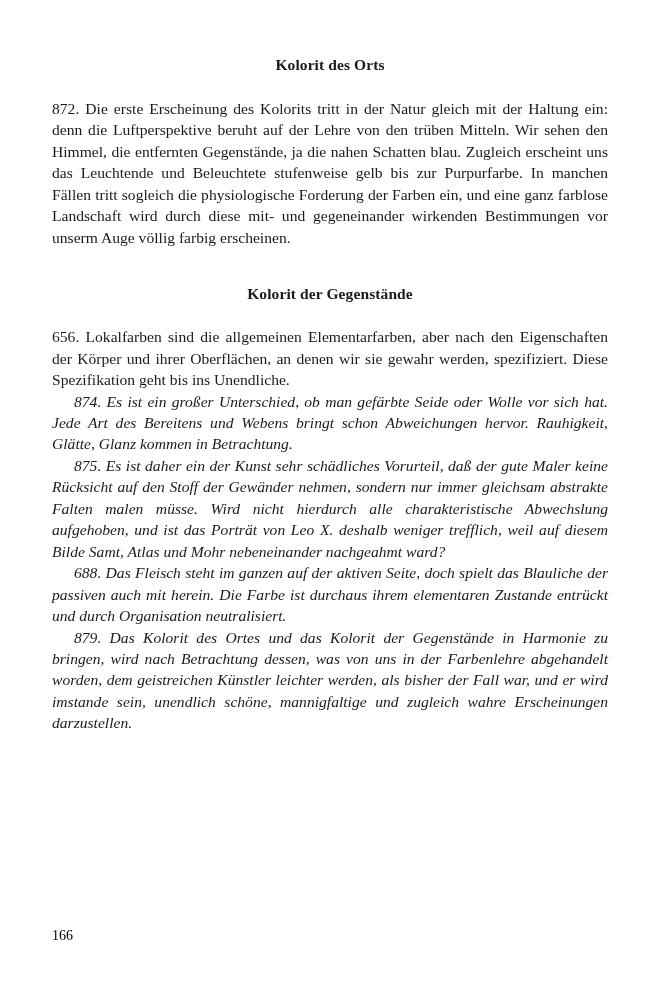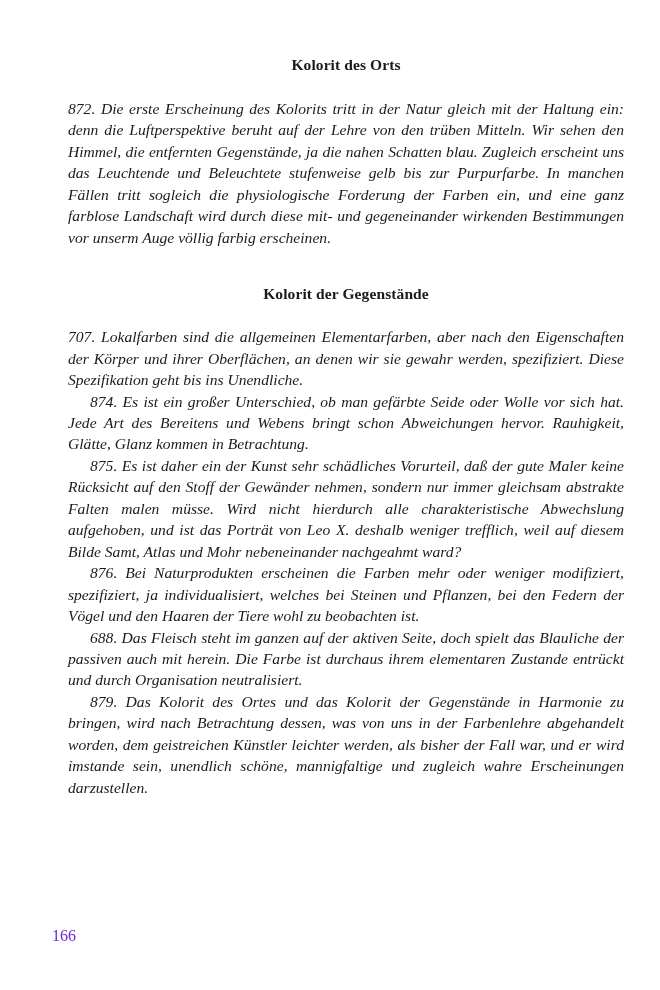--- a/index.html
+++ b/index.html
@@ -11,21 +11,21 @@
   body {
     width: 660px;
     height: 990px;
     position: relative;
     font-family: "Liberation Serif", "DejaVu Serif", serif;
     color: #1a1a1a;
     -webkit-font-smoothing: antialiased;
   }
   .page {
     position: absolute;
-    left: 68px;
+    left: 52px;
     top: 0;
     width: 556px;
     height: 818px;
   }
   .heading {
     text-align: center;
     font-weight: bold;
     font-size: 15.5px;
     letter-spacing: 0.1px;
     margin: 0;
@@ -36,52 +36,50 @@
     font-size: 15.6px;
     line-height: 21.45px;
     text-align: justify;
     text-justify: inter-word;
     margin: 0;
     hyphens: manual;
     -webkit-hyphens: manual;
   }
   .para.lead {
     text-indent: 0;
-    font-style: italic;
   }
   .para.indented {
     text-indent: 22px;
     font-style: italic;
   }
   #para-872 { margin-top: 24px; }
   #para-873 { margin-top: 23px; }
   .folio {
     position: absolute;
     left: 52px;
     top: 929px;
-    font-size: 16px;
+    font-size: 14px;
     line-height: 14px;
-    color: #6d28d9;
+    color: #000000;
   }
 </style>
 </head>
 <body>
 
 <div class="page">
 
   <div id="heading-ort-block">
     <h2 class="heading">Kolorit des Orts</h2>
     <p class="para lead" id="para-872">872. Die erste Erscheinung des Kolorits tritt in der Natur gleich mit der Haltung ein: denn die Luftperspektive beruht auf der Lehre von den trüben Mitteln. Wir sehen den Himmel, die entfernten Gegenstände, ja die nahen Schatten blau. Zugleich erscheint uns das Leuchtende und Beleuchtete stufenweise gelb bis zur Purpurfarbe. In manchen Fällen tritt sogleich die physiologische Forderung der Farben ein, und eine ganz farblose Landschaft wird durch diese mit- und gegeneinander wirkenden Bestimmungen vor unserm Auge völlig farbig erscheinen.</p>
   </div>
 
   <div id="heading-gegenstaende-block">
     <h2 class="heading">Kolorit der Gegenstände</h2>
-    <p class="para lead" id="para-873">707. Lokalfarben sind die allgemeinen Elementarfarben, aber nach den Ei­genschaften der Körper und ihrer Oberflächen, an denen wir sie gewahr werden, spezifiziert. Diese Spezifikation geht bis ins Unendliche.</p>
+    <p class="para lead" id="para-873">656. Lokalfarben sind die allgemeinen Elementarfarben, aber nach den Ei­genschaften der Körper und ihrer Oberflächen, an denen wir sie gewahr werden, spezifiziert. Diese Spezifikation geht bis ins Unendliche.</p>
     <p class="para indented">874. Es ist ein großer Unterschied, ob man gefärbte Seide oder Wolle vor sich hat. Jede Art des Bereitens und Webens bringt schon Abweichungen hervor. Rauhigkeit, Glätte, Glanz kommen in Betrachtung.</p>
     <p class="para indented">875. Es ist daher ein der Kunst sehr schädliches Vorurteil, daß der gute Maler keine Rücksicht auf den Stoff der Gewänder nehmen, sondern nur immer gleichsam abstrakte Falten malen müsse. Wird nicht hierdurch alle charakteristische Abwechslung aufgehoben, und ist das Porträt von Leo X. deshalb weniger trefflich, weil auf diesem Bilde Samt, Atlas und Mohr ne­beneinander nachgeahmt ward?</p>
-    <p class="para indented">876. Bei Naturprodukten erscheinen die Farben mehr oder weniger modifiziert, spezifiziert, ja individualisiert, welches bei Steinen und Pflanzen, bei den Federn der Vögel und den Haaren der Tiere wohl zu beobachten ist.</p>
     <p class="para indented">688. Das Fleisch steht im ganzen auf der aktiven Seite, doch spielt das Blauliche der passiven auch mit herein. Die Farbe ist durchaus ihrem ele­mentaren Zustande entrückt und durch Organisation neutralisiert.</p>
     <p class="para indented">879. Das Kolorit des Ortes und das Kolorit der Gegenstände in Harmonie zu bringen, wird nach Betrachtung dessen, was von uns in der Farbenlehre abgehandelt worden, dem geistreichen Künstler leichter werden, als bisher der Fall war, und er wird imstande sein, unendlich schöne, mannigfaltige und zugleich wahre Erscheinungen darzustellen.</p>
   </div>
 
 </div>
 
 <div class="folio">166</div>
 
 </body></html>

